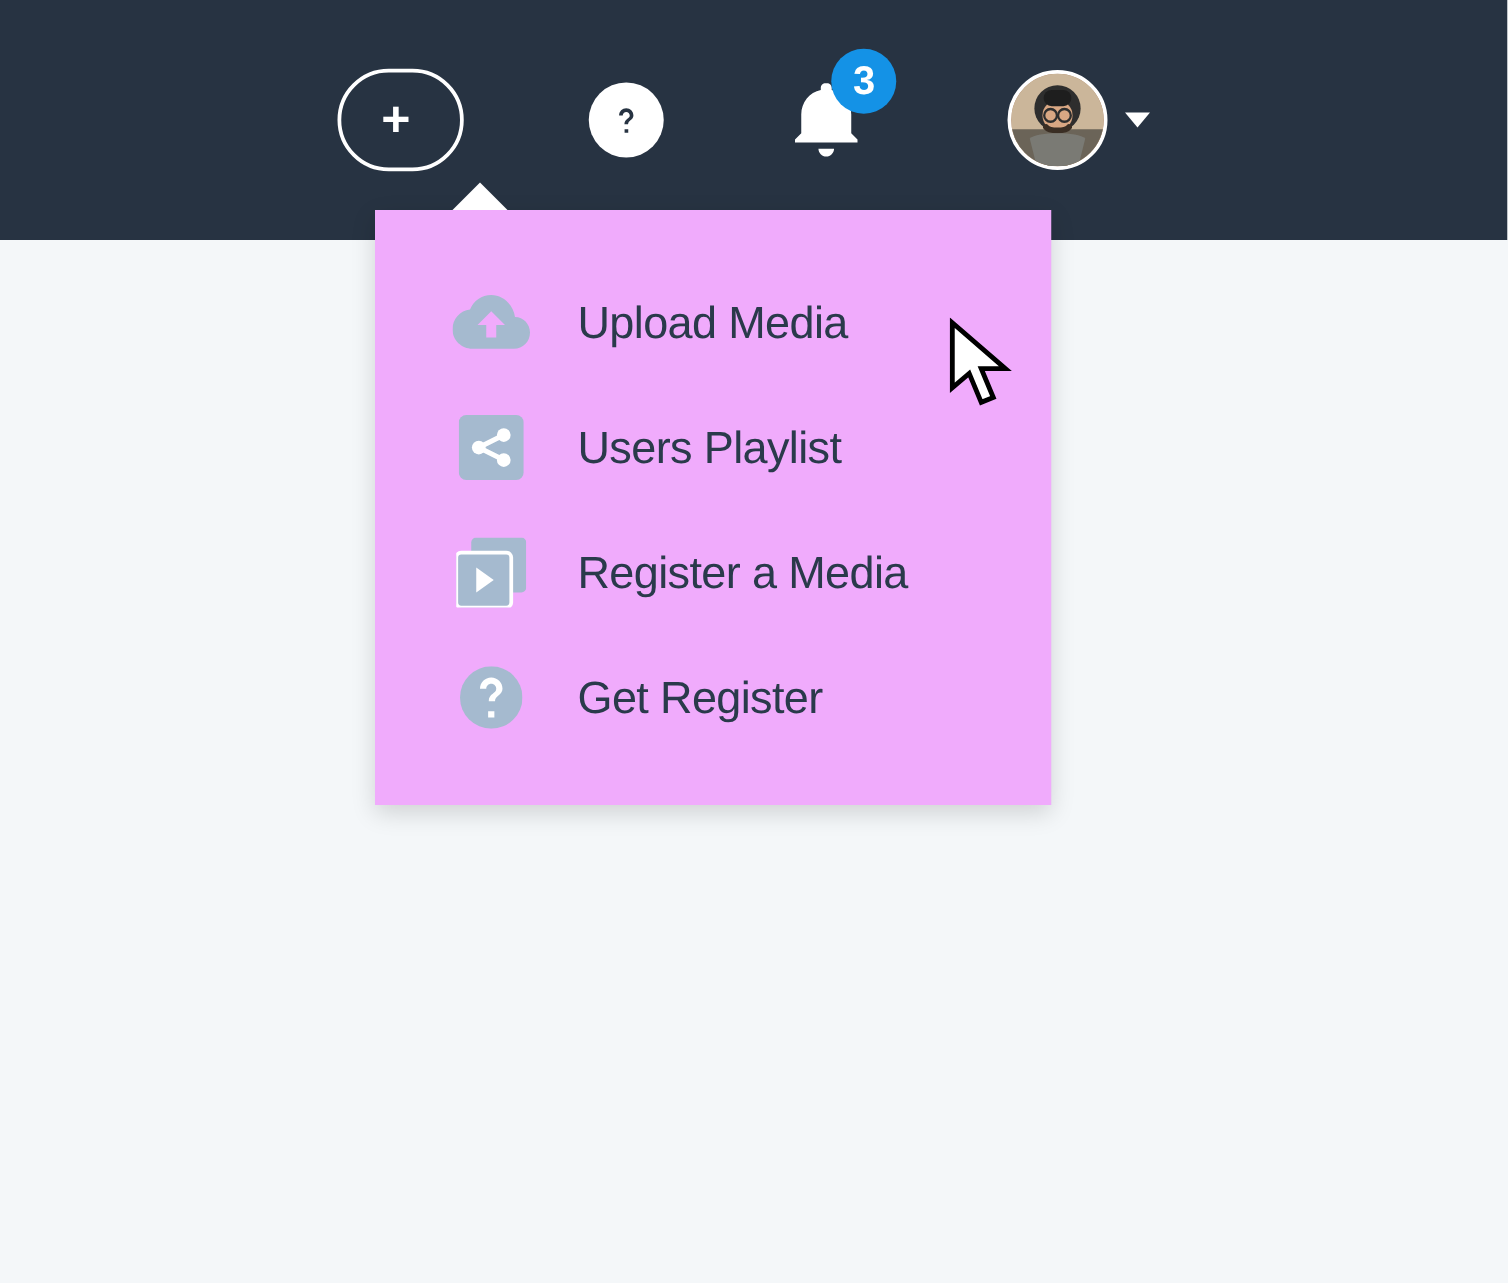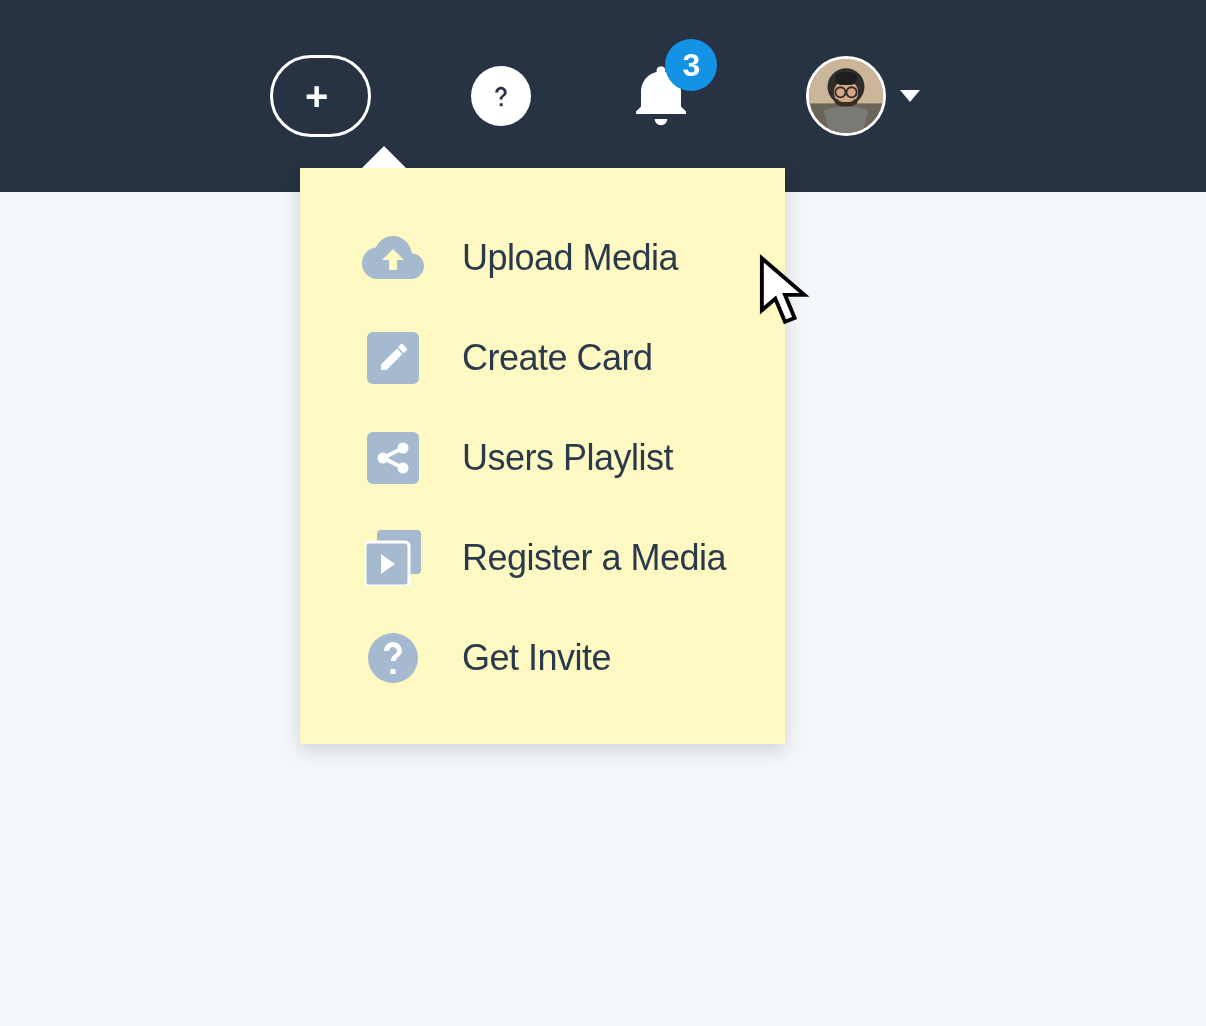--- a/index.html
+++ b/index.html
@@ -105,22 +105,22 @@
     border-left: 10px solid transparent;
     border-right: 10px solid transparent;
     border-top: 12px solid #ffffff;
   }
 
   
   .dropdown {
     position: absolute;
     left: 300px;
     top: 168px;
-    width: 485px;
-    background: #fef9c3;
+    width: 541px;
+    background: #f0abfc;
     box-shadow: 0 6px 18px rgba(0,0,0,0.15);
     padding: 40px 0 36px 0;
   }
   .dropdown::before {
     content: "";
     position: absolute;
     top: -22px;
     left: 62px;
     width: 0; height: 0;
     border-left: 22px solid transparent;
@@ -209,29 +209,20 @@
 
   <div class="menu-item">
     <span class="menu-icon">
       <svg width="62" height="44" viewBox="0 0 62 44">
         <path d="M50 17.5C48.5 7.6 40.5 0 31 0 23.4 0 16.8 4.7 14 11.6 6.1 12.5 0 19.2 0 27.4 0 36.2 7.2 43 16 43h33c7.3 0 13-5.7 13-13 0-6.9-5.3-12.5-12-12.5zM35 24v10h-8V24h-7l11-11 11 11h-7z"></path>
       </svg>
     </span>
     <span class="label">Upload Media</span>
   </div>
 
-  <div class="menu-item">
-    <span class="menu-icon">
-      <svg width="52" height="52" viewBox="0 0 52 52">
-        <rect width="52" height="52" rx="6"></rect>
-        <path fill="#ffffff" d="M14 38h5.5l16-16-5.5-5.5-16 16V38zm25.7-19.7c.6-.6.6-1.5 0-2.1l-3.9-3.9c-.6-.6-1.5-.6-2.1 0l-2.9 2.9 6 6 2.9-2.9z"></path>
-      </svg>
-    </span>
-    <span class="label">Create Card</span>
-  </div>
 
   <div class="menu-item">
     <span class="menu-icon">
       <svg width="52" height="52" viewBox="0 0 52 52">
         <rect width="52" height="52" rx="6"></rect>
         <circle cx="36" cy="16" r="5.5" fill="#ffffff"></circle>
         <circle cx="16" cy="26" r="5.5" fill="#ffffff"></circle>
         <circle cx="36" cy="36" r="5.5" fill="#ffffff"></circle>
         <path stroke="#ffffff" stroke-width="4" d="M20 24l12-6M20 28l12 6"></path>
       </svg>
@@ -251,20 +242,20 @@
   </div>
 
 
   <div class="menu-item">
     <span class="menu-icon">
       <svg width="50" height="50" viewBox="0 0 50 50">
         <circle cx="25" cy="25" r="25"></circle>
         <path fill="#ffffff" d="M22.5 36h5v5h-5v-5zM25 9c-5 0-9 4-9 9h5c0-2.3 1.8-4 4-4s4 1.7 4 4c0 4-6 3.6-6 10h5c0-4.5 6-5 6-10 0-5-4-9-9-9z"></path>
       </svg>
     </span>
-    <span class="label">Get Invite</span>
+    <span class="label">Get Register</span>
   </div>
 
 </div>
 
 <svg class="cursor" viewBox="0 0 28 38">
   <path fill="#ffffff" stroke="#000000" stroke-width="2" d="M2 2l0 27 7-6 5 12 5-2-5-12 10 0z"></path>
 </svg>
 
 </body></html>

